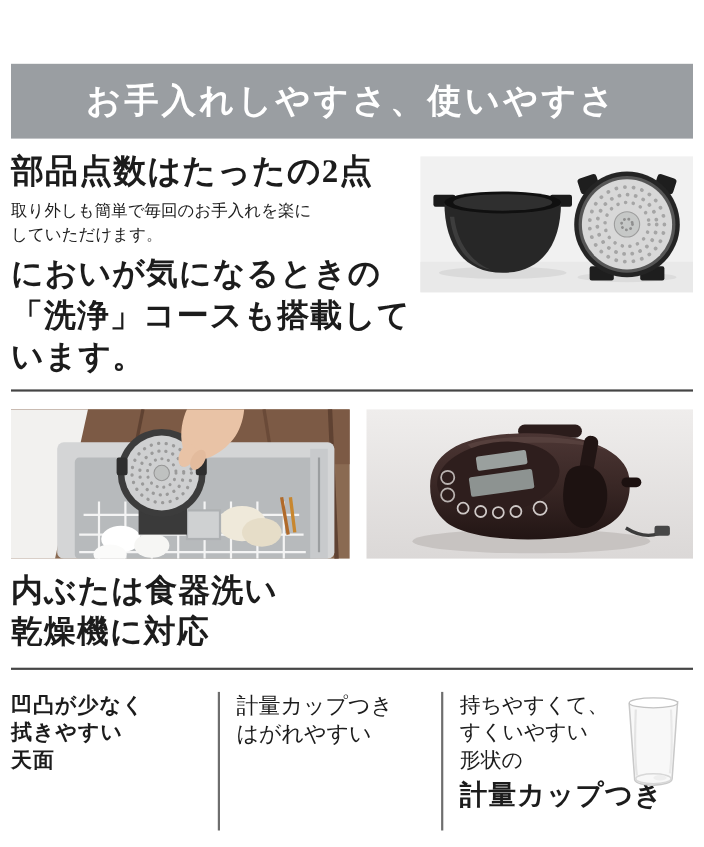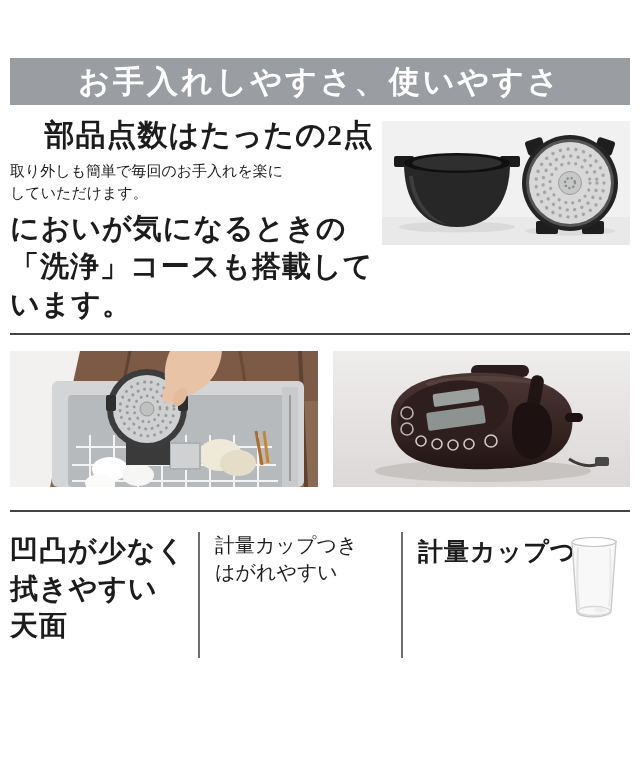--- a/index.html
+++ b/index.html
@@ -10,21 +10,21 @@
     color: #1c1c1c;
     font-family: "Liberation Sans", "DejaVu Sans", sans-serif;
     overflow: hidden;
   }
   .page { width: 640px; height: 770px; padding: 0 10px; }
   .pre { white-space: pre-line; }
 
   
   .banner {
     margin-top: 58px;
-    height: 47px;
+    height: 68px;
     background: #9a9ea2;
     display: flex; align-items: center; justify-content: center;
   }
   .banner-title {
     font-family: "Liberation Serif", "DejaVu Serif", serif;
     font-weight: bold;
     color: #ffffff;
     font-size: 31px;
     letter-spacing: 3px;
   }
@@ -32,21 +32,20 @@
   
   .sec1 { display: flex; margin-top: 13px; }
   .sec1-left { flex: 1; padding-right: 8px; }
   .h-main {
     font-family: "Liberation Serif", "DejaVu Serif", serif;
     font-weight: bold;
     font-size: 30px;
     line-height: 1.1;
     letter-spacing: 1px;
     margin: 0;
-    text-align: right;
   }
   .sec1-body {
     font-size: 15px;
     line-height: 1.45;
     margin: 9px 0 5px 0;
   }
   .h-sub {
     font-family: "Liberation Serif", "DejaVu Serif", serif;
     font-weight: bold;
     font-size: 29px;
@@ -97,21 +96,21 @@
   .feat-lead {
     font-family: "Liberation Serif", "DejaVu Serif", serif;
     font-size: 20px;
     line-height: 1.32;
     margin: 0 0 3px 0;
   }
   .feat3 .feat-lead { font-size: 19px; max-width: 150px; }
   .feat-title {
     font-family: "Liberation Serif", "DejaVu Serif", serif;
     font-weight: bold;
-    font-size: 28px;
+    font-size: 19px;
     line-height: 1.33;
     letter-spacing: 1px;
     margin: 0;
   }
   .feat2 .feat-title { font-size: 26px; }
   .feat3 .feat-title { font-size: 25px; margin-top: 3px; white-space: nowrap; }
   .cup-img { position: absolute; top: 4px; right: 4px; width: 64px; height: 90px; }
 
   svg { display: block; }
 </style>
@@ -258,37 +257,44 @@
 
         <rect x="232" y="62" width="18" height="9" rx="4.5" fill="#1c1110"></rect>
 
         <path d="M236 108 q16 10 30 5" stroke="#3c3c3c" stroke-width="3" fill="none"></path>
         <rect x="262" y="106" width="14" height="9" rx="2" fill="#474747"></rect>
       </svg>
     </div>
   </div>
 
   <div class="sec2-texts">
+    <div class="sec2-left">
+      <h2 class="h-dish pre">内ぶたは食器洗い
+乾燥機に対応</h2>
+    </div>
   </div>
 
   <div class="hdivider hd2"></div>
 
   <div class="sec3">
     <div class="feat feat1">
       <h2 class="feat-title pre">凹凸が少なく
 拭きやすい
 天面</h2>
     </div>
     <div class="vdiv"></div>
     <div class="feat feat2">
       <p class="feat-lead pre">計量カップつき
 はがれやすい</p>
     </div>
     <div class="vdiv"></div>
     <div class="feat feat3">
+      <p class="feat-lead pre">持ちやすくて、
+すくいやすい
+形状の</p>
       <h2 class="feat-title pre">計量カップつき</h2>
       <div class="cup-img">
         <svg viewBox="0 0 64 90" width="64" height="90">
           <path d="M10 9 L54 7 L49 77 C49 84 17 85 15 78 Z" fill="#f8f8f8" stroke="#c9c9c9" stroke-width="1.4"></path>
           <ellipse cx="32" cy="8" rx="22" ry="4.5" fill="#ffffff" stroke="#c2c2c2" stroke-width="1.2"></ellipse>
           <ellipse cx="32" cy="77" rx="16" ry="4.5" fill="none" stroke="#d8d8d8" stroke-width="1.4"></ellipse>
           <path d="M16 14 C15 38 15 58 17 74" stroke="#e4e4e4" stroke-width="2" fill="none"></path>
           <path d="M48 14 C49 38 49 58 47 72" stroke="#e9e9e9" stroke-width="2" fill="none"></path>
           <ellipse cx="38" cy="76" rx="6" ry="2.5" fill="#eeeeee"></ellipse>
         </svg>

